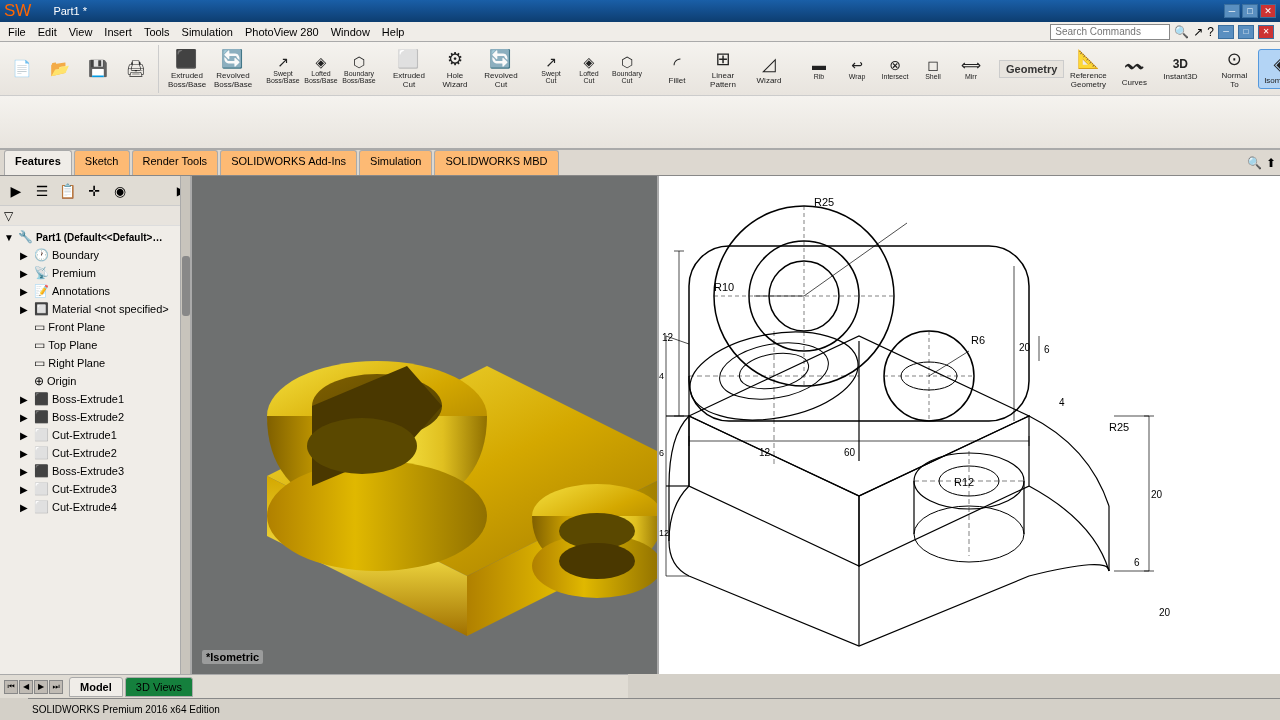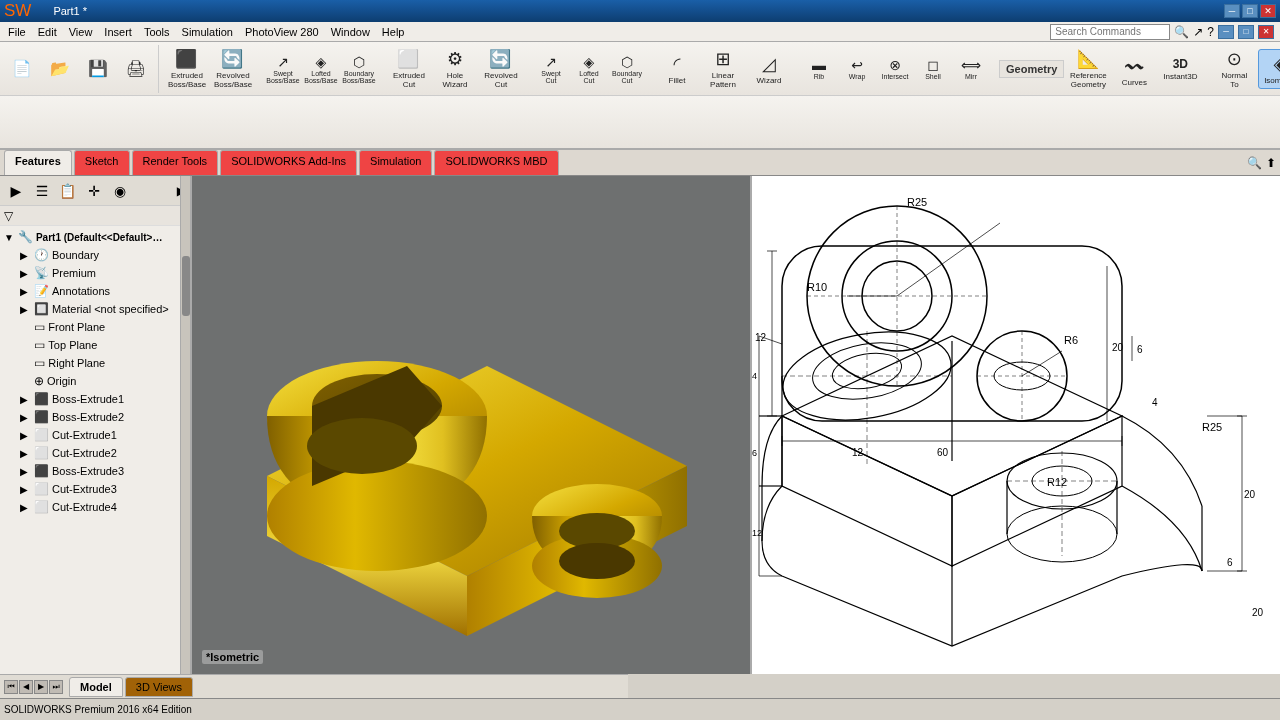--- a/index.html
+++ b/index.html
@@ -81,21 +81,21 @@
     #tabs-bar {
       height: 26px;
       background: #ddd8d0;
       display: flex; 
       padding-left: 4px;
       border-bottom: 1px solid #888;
     }
     .tab {
       padding: 4px 10px; font-size: 11px; cursor: pointer;
       border: 1px solid #aaa; border-bottom: none;
-      background: #ef4444; margin-right: 2px; border-radius: 3px 3px 0 0;
+      background: #fdba74; margin-right: 2px; border-radius: 3px 3px 0 0;
     }
     .tab.active { background: #f0ede8; font-weight: bold; }
 
     
     #main-layout {
       display: flex;
       height: calc(720px - 22px - 20px - 108px - 26px - 22px - 24px);
       
       height: 498px;
     }
@@ -162,33 +162,34 @@
     #bottom-tabs {
       height: 24px;
       background: #e0dcd4;
       display: flex; align-items: center;
       padding-left: 4px; gap: 2px;
       border-top: 1px solid #aaa;
     }
     .bottom-tab {
       padding: 3px 10px; font-size: 11px; cursor: pointer;
       border: 1px solid #aaa; border-radius: 3px 3px 0 0;
-      background: #a16207;
+      background: #15803d;
     }
     .bottom-tab.active { background: #f0ede8; font-weight: bold; }
     .bottom-nav { display: flex; gap: 1px; align-items: center; margin-right: 4px; }
     .nav-btn { width: 14px; height: 14px; background: #c0bbb4; border: 1px solid #888; font-size: 8px; cursor: pointer; display: flex; align-items: center; justify-content: center; }
 
     
     #status-bar {
       height: 22px;
       background: #d4d0c8;
       display: flex; align-items: center;
       padding: 0 4px; font-size: 10px;
       border-top: 1px solid #888;
+      margin-left: 28px;
     }
 
     .separator { width: 1px; height: 40px; background: #aaa; margin: 0 3px; }
   </style>
 </head>
 <body>
 
 <div id="title-bar">
   <div id="title-bar-left">
     <span style="font-weight:normal;font-size:17px;color:#ff6600;">SW</span>
@@ -547,21 +548,21 @@
 
       <ellipse cx="390" cy="345" rx="38" ry="18" fill="#5a4800"></ellipse>
       <ellipse cx="390" cy="375" rx="38" ry="18" fill="#4a3800"></ellipse>
 
     </svg>
 
     <div id="viewport-label" style="position:absolute;bottom:10px;left:10px;color:#000;font-size:11px;font-weight:bold;background:rgba(200,200,200,0.5);padding:1px 4px;border-radius:2px;">
       <span>*Isometric</span>
     </div>
 
-    <div id="drawing-area" style="position:absolute;right:0;top:0;width:530px;height:100%;background:white;border-left:2px solid #aaa;overflow:hidden;">
+    <div id="drawing-area" style="position:absolute;right:0;top:0;width:623px;height:100%;background:white;border-left:2px solid #aaa;overflow:hidden;">
       <svg width="530" height="498" viewBox="0 0 530 498">
 
         <rect x="0" y="0" width="530" height="498" fill="white"></rect>
 
         <ellipse cx="145" cy="120" rx="90" ry="90" fill="none" stroke="#000" stroke-width="1.5"></ellipse>
 
         <ellipse cx="145" cy="120" rx="55" ry="55" fill="none" stroke="#000" stroke-width="1.5"></ellipse>
 
         <ellipse cx="145" cy="120" rx="35" ry="35" fill="none" stroke="#000" stroke-width="1.5"></ellipse>
 

